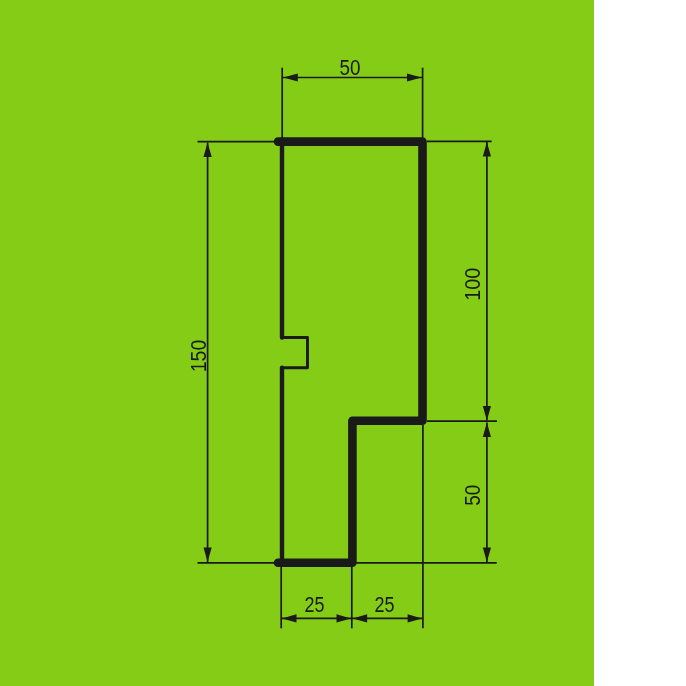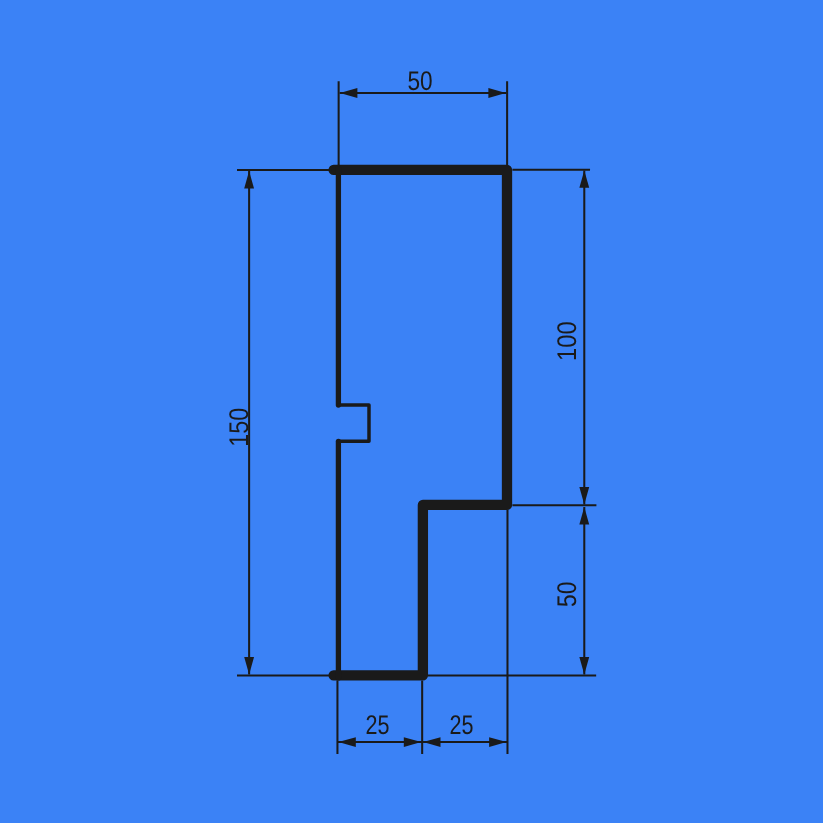--- a/index.html
+++ b/index.html
@@ -1,16 +1,16 @@
 <!DOCTYPE html>
 <html><head>
 <meta charset="utf-8">
 <style>
   html,body{margin:0;padding:0;background:#ffffff;}
-  .page{width:686px;height:686px;position:relative;background:#3b82f6;overflow:hidden;}
+  .page{width:594px;height:686px;position:relative;background:#84cc16;overflow:hidden;}
   svg{display:block;filter:blur(0.5px);}
   text{font-family:"Liberation Sans",sans-serif;fill:#1a1a1a;}
 </style>
 </head>
 <body>
 
 <div class="page">
 <svg width="686" height="686" viewBox="0 0 686 686" xmlns="http://www.w3.org/2000/svg">
   <g stroke="#1a1a1a" fill="none" stroke-linecap="round" stroke-linejoin="round">
 

